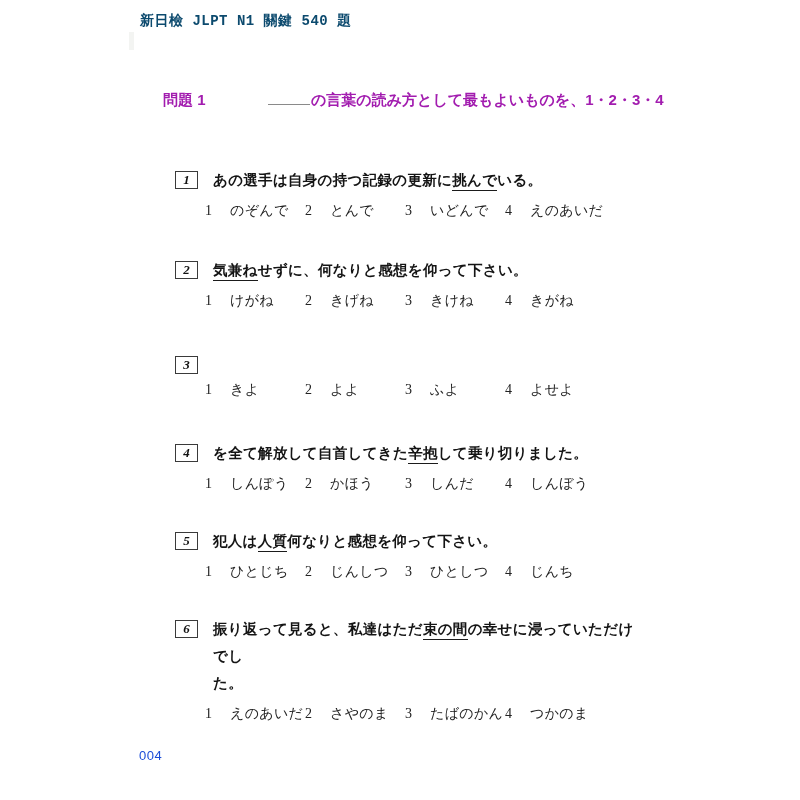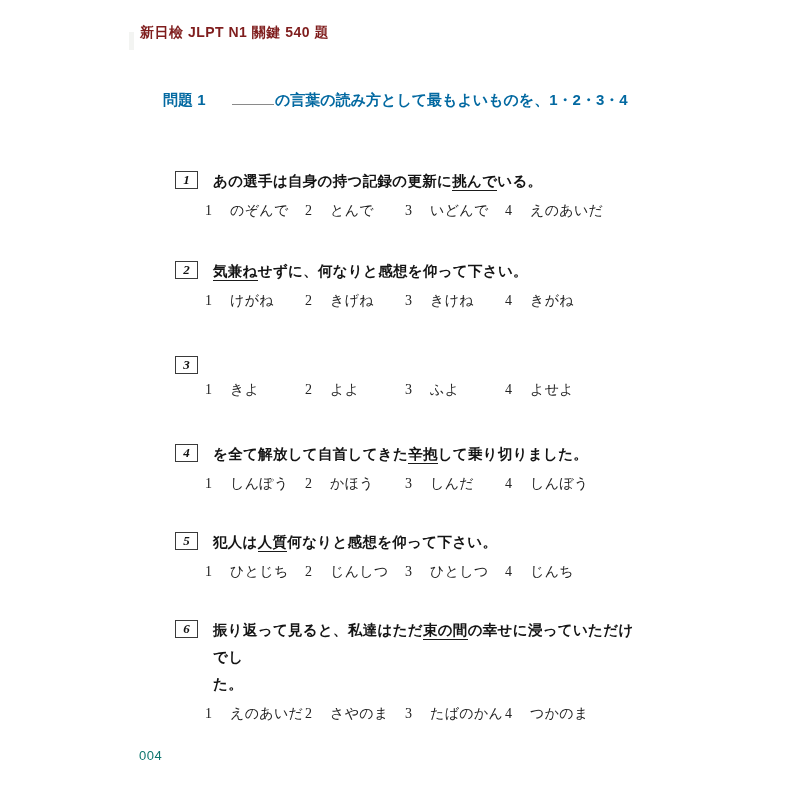--- a/index.html
+++ b/index.html
@@ -12,34 +12,34 @@
     overflow: hidden;
   }
   .page { position: absolute; inset: 0; background: #fff; }
 
   .scan-smudge {
     position: absolute; left: 129px; top: 32px; width: 5px; height: 18px;
     background: #f3f4f2;
   }
 
   .header {
-    position: absolute; left: 140px; top: 24px;
-    font-family: Liberation Sans, sans-serif;
-    font-weight: bold; font-size: 14px; color: #7f1d1d;
+    position: absolute; left: 140px; top: 12px;
+    font-family: Liberation Mono, monospace;
+    font-weight: bold; font-size: 14px; color: #0c4a6e;
     letter-spacing: 0.5px;
   }
 
   .instruction {
     position: absolute; left: 163px; top: 87px;
     display: flex; align-items: flex-start;
     font-family: "Liberation Sans", sans-serif;
-    font-weight: bold; font-size: 15px; color: #0369a1;
+    font-weight: bold; font-size: 15px; color: #a21caf;
   }
   .instruction .label { width: 69px; line-height: 26px; }
-  .instruction .text { line-height: 26px; }
+  .instruction .text { line-height: 26px; margin-left: 36px; }
   .blank-line {
     display: inline-block; width: 42px; height: 13px;
     border-bottom: 1.5px solid #8a8a8a;
     margin-right: 1px;
   }
 
   .questions { position: absolute; inset: 0; }
   .question { position: absolute; left: 175px; width: 470px; }
   .question:nth-of-type(1) { top: 168px; }
   .question:nth-of-type(2) { top: 258px; }
@@ -54,21 +54,21 @@
     width: 23px; height: 18px; margin-top: 3px;
     border: 1.5px solid #3a3a3a;
     display: flex; align-items: center; justify-content: center;
     font-family: "Liberation Serif", serif;
     font-style: italic; font-weight: bold; font-size: 13px; color: #111;
     background: #fff;
   }
   .stem {
     margin-left: 15px;
     width: max-content; max-width: 440px;
-    font-family: Liberation Sans, sans-serif;
+    font-family: Liberation Mono, monospace;
     font-weight: bold; font-size: 14.5px; line-height: 27px;
     color: #141414; letter-spacing: 0.3px;
   }
   .stem .u { border-bottom: 1.2px solid #1b1b1b; padding-bottom: 1px; }
   .stem .post2 { display: block; }
   .stem .post2:empty { display: none; }
 
   .options {
     margin: 6px 0 0 30px;
     display: grid;
@@ -76,21 +76,21 @@
     font-family: "Liberation Serif", serif;
     font-size: 14px; color: #222; letter-spacing: 0.3px;
     line-height: 20px;
   }
   .opt { display: flex; }
   .opt .opt-num { width: 25px; flex: 0 0 auto; }
 
   .page-number {
     position: absolute; left: 139px; top: 748px;
     font-family: "Liberation Sans", sans-serif;
-    font-size: 13px; color: #0f766e; letter-spacing: 0.5px;
+    font-size: 13px; color: #1d4ed8; letter-spacing: 0.5px;
   }
 </style>
 </head>
 <body>
 
 <div class="page">
 
   <div class="scan-smudge"></div>
 
   <div class="header">新日檢 JLPT N1 關鍵 540 題</div>

